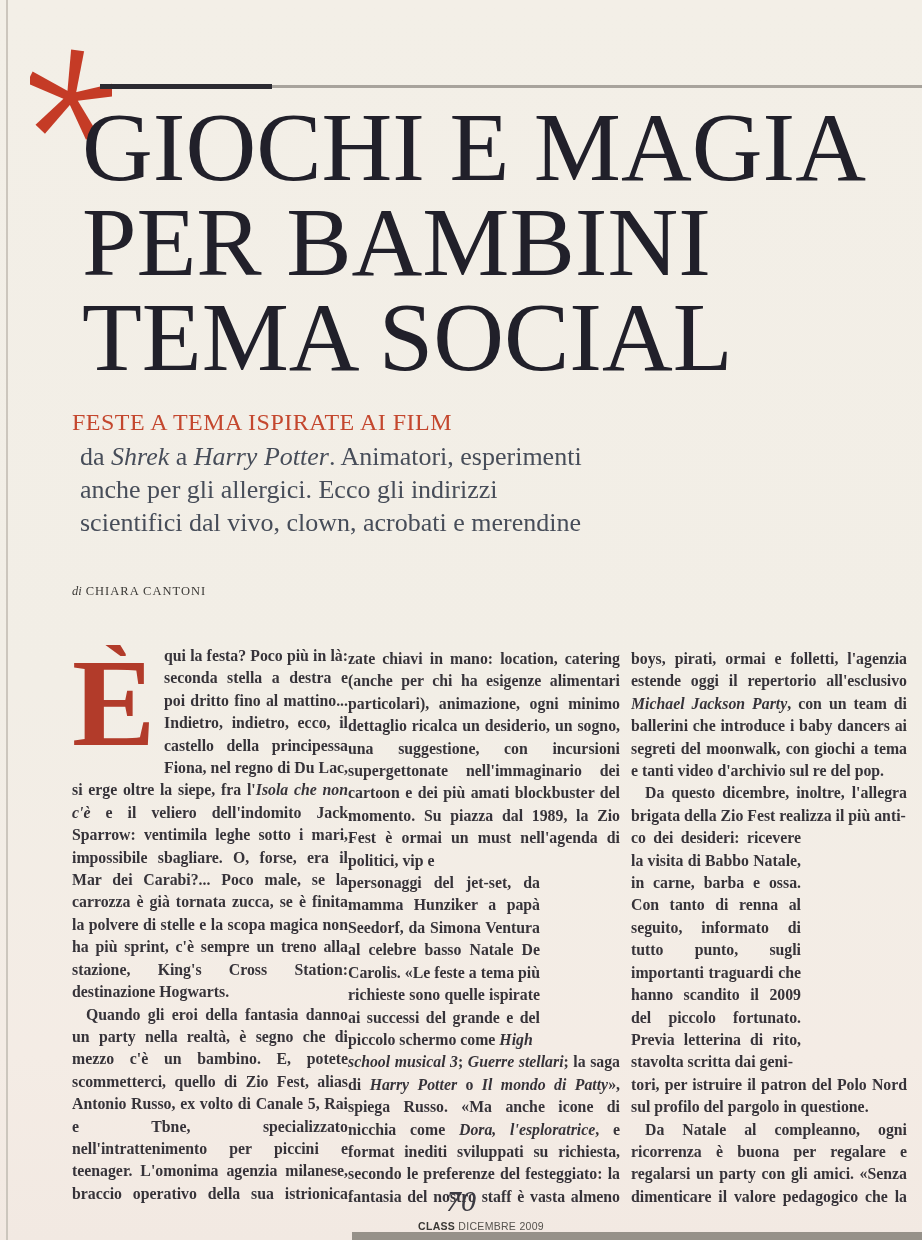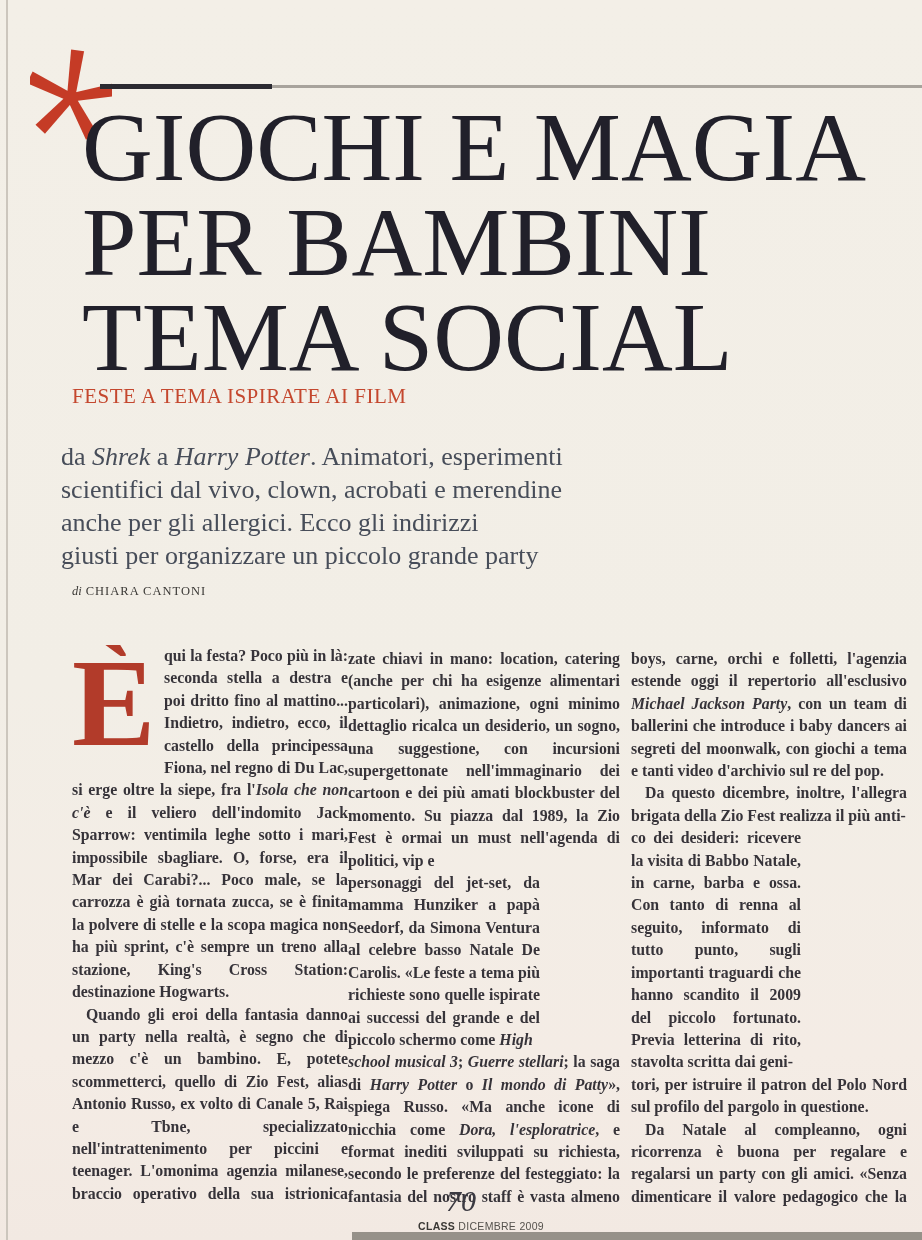--- a/index.html
+++ b/index.html
@@ -13,25 +13,25 @@
   .star{position:absolute;left:30px;top:40px;width:82px;height:110px;}
   .rule{position:absolute;top:84px;left:100px;right:0;height:6px;}
   .rule-dark{position:absolute;left:0;top:0;width:172px;height:5px;background:#2b2a31;}
   .rule-light{position:absolute;left:172px;top:1px;right:0;height:3px;background:#a8a39c;}
   .headline{
     position:absolute;left:82px;top:100px;margin:0;
     font-size:98px;line-height:95px;font-weight:normal;letter-spacing:0;
     color:#21202a;white-space:nowrap;
   }
   .kicker{
-    position:absolute;left:72px;top:384px;
-    font-size:21px;letter-spacing:.5px;color:#c4472e;white-space:nowrap;text-align:center;
+    position:absolute;left:72px;top:409px;
+    font-size:24px;letter-spacing:.5px;color:#c4472e;white-space:nowrap;text-align:center;
   }
   .standfirst{
-    position:absolute;left:61px;top:440px;
+    position:absolute;left:80px;top:440px;
     font-size:26px;line-height:33px;color:#474d59;white-space:nowrap;
   }
   .byline{
     position:absolute;left:72px;top:584px;
     font-size:12.5px;color:#3a3835;letter-spacing:1px;
   }
   .byline .di{font-style:italic;letter-spacing:0;margin-right:4px;}
   .cols{position:absolute;left:0;top:645px;width:922px;height:560px;}
   .col{position:absolute;top:0;font-size:15.8px;line-height:22.4px;text-align:justify;height:560px;overflow:hidden;}
   .col1{left:72px;width:276px;}
@@ -89,23 +89,22 @@
   <h1 class="headline">
     <div>GIOCHI E MAGIA</div>
     <div>PER BAMBINI</div>
     <div>TEMA SOCIAL</div>
   </h1>
 
   <div class="kicker">FESTE A TEMA ISPIRATE AI FILM</div>
 
   <div class="standfirst">
     <div><span>da </span><i>Shrek</i><span> a </span><i>Harry Potter</i><span>. Animatori, esperimenti</span></div>
+    <div><span>anche per gli allergici. Ecco gli indirizzi</span></div>
     <div><span>scientifici dal vivo, clown, acrobati e merendine</span></div>
-    <div><span>anche per gli allergici. Ecco gli indirizzi</span></div>
-    <div><span>giusti per organizzare un piccolo grande party</span></div>
   </div>
 
   <div class="byline">
     <span class="di">di</span><span>CHIARA CANTONI</span>
   </div>
 
   <main class="cols">
 
     <section class="col col1">
       <span class="dropcap">È</span>
@@ -113,21 +112,21 @@
       <p class="indent"><span>Quando gli eroi della fantasia danno un party nella realtà, è segno che di mezzo c'è un bambino. E, potete scommetterci, quello di Zio Fest, alias Antonio Russo, ex volto di Canale 5, Rai e Tbne, specializzato nell'intrattenimento per piccini e teenager. L'omonima agenzia milanese, braccio operativo della sua istrionica creatività (un centinaio di operatori fra artisti, costumisti, scenografi, animatori), organizza, in tutta Italia, feste personaliz-</span></p>
     </section>
 
     <section class="col col2">
       <p><span>zate chiavi in mano: location, catering (anche per chi ha esigenze alimentari particolari), animazione, ogni minimo dettaglio ricalca un desiderio, un sogno, una suggestione, con incursioni supergettonate nell'immaginario dei cartoon e dei più amati blockbuster del momento. Su piazza dal 1989, la Zio Fest è ormai un must nell'agenda di politici, vip e</span></p>
       <p class="seg-narrow2"><span>personaggi del jet-set, da mamma Hunziker a papà Seedorf, da Simona Ventura al celebre basso Natale De Carolis. «Le feste a tema più richieste sono quelle ispirate ai successi del grande e del piccolo schermo come </span><i>High</i></p>
       <p><i>school musical 3</i><span>; </span><i>Guerre stellari</i><span>; la saga di </span><i>Harry Potter</i><span> o </span><i>Il mondo di Patty</i><span>», spiega Russo. «Ma anche icone di nicchia come </span><i>Dora, l'esploratrice</i><span>, e format inediti sviluppati su richiesta, secondo le preferenze del festeggiato: la fantasia del nostro staff è vasta almeno tanto quanto l'immaginazione dei piccoli ospiti, basta chiedere». Fra cow-</span></p>
     </section>
 
     <section class="col col3">
-      <p><span>boys, carne, orchi e folletti, l'agenzia estende oggi il repertorio all'esclusivo </span><i>Michael Jackson Party</i><span>, con un team di ballerini che introduce i baby dancers ai segreti del moonwalk, con giochi a tema e tanti video d'archivio sul re del pop.</span></p>
+      <p><span>boys, pirati, ormai e folletti, l'agenzia estende oggi il repertorio all'esclusivo </span><i>Michael Jackson Party</i><span>, con un team di ballerini che introduce i baby dancers ai segreti del moonwalk, con giochi a tema e tanti video d'archivio sul re del pop.</span></p>
       <p class="indent"><span>Da questo dicembre, inoltre, l'allegra brigata della Zio Fest realizza il più anti-</span></p>
       <p class="seg-narrow3"><span>co dei desideri: ricevere la visita di Babbo Natale, in carne, barba e ossa. Con tanto di renna al seguito, informato di tutto punto, sugli importanti traguardi che hanno scandito il 2009 del piccolo fortunato. Previa letterina di rito, stavolta scritta dai geni-</span></p>
       <p><span>tori, per istruire il patron del Polo Nord sul profilo del pargolo in questione.</span></p>
       <p class="indent"><span>Da Natale al compleanno, ogni ricorrenza è buona per regalare e regalarsi un party con gli amici. «Senza dimenticare il valore pedagogico che la festa assume per i più piccini», sottolinea Silvia Comini, Party planner dello studio Turchesefiore,</span></p>
     </section>
 
   </main>
 
   <footer class="footer">
     <div class="folio">70</div>

